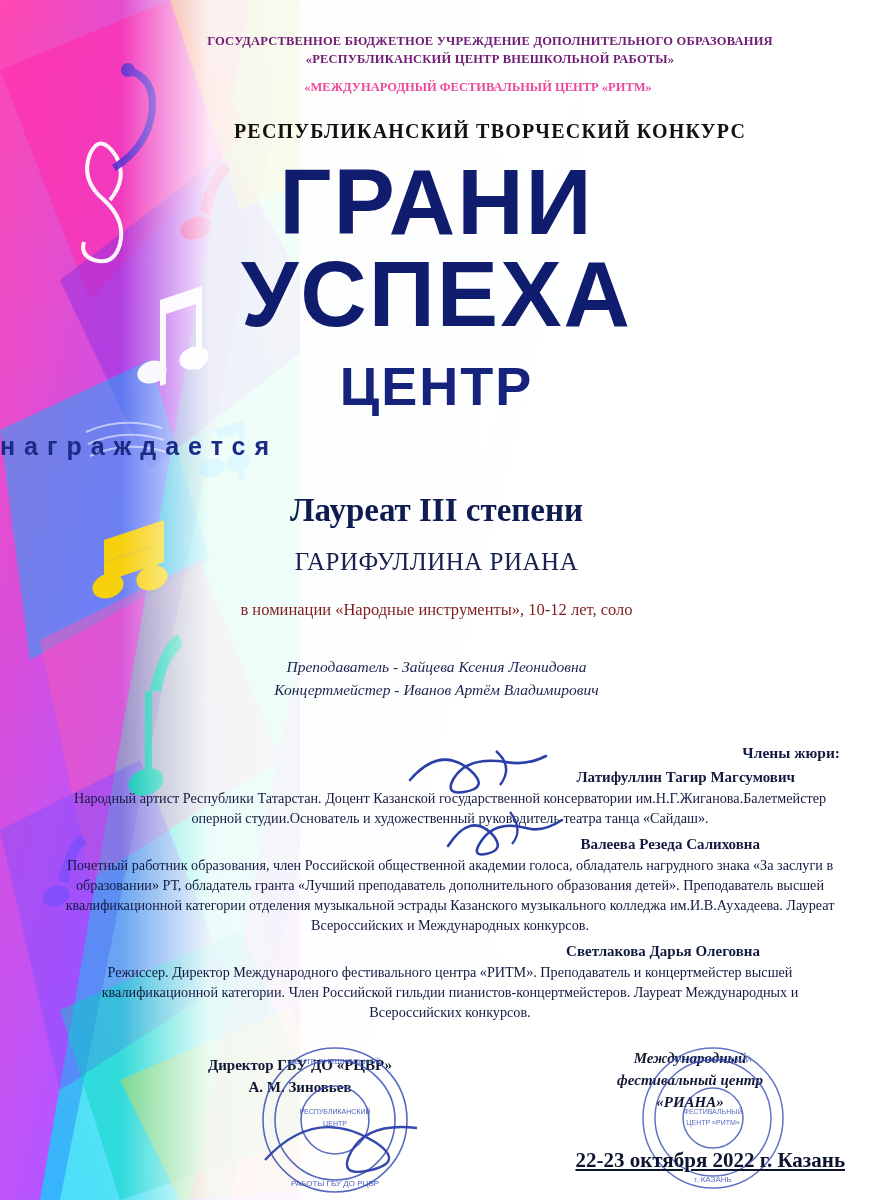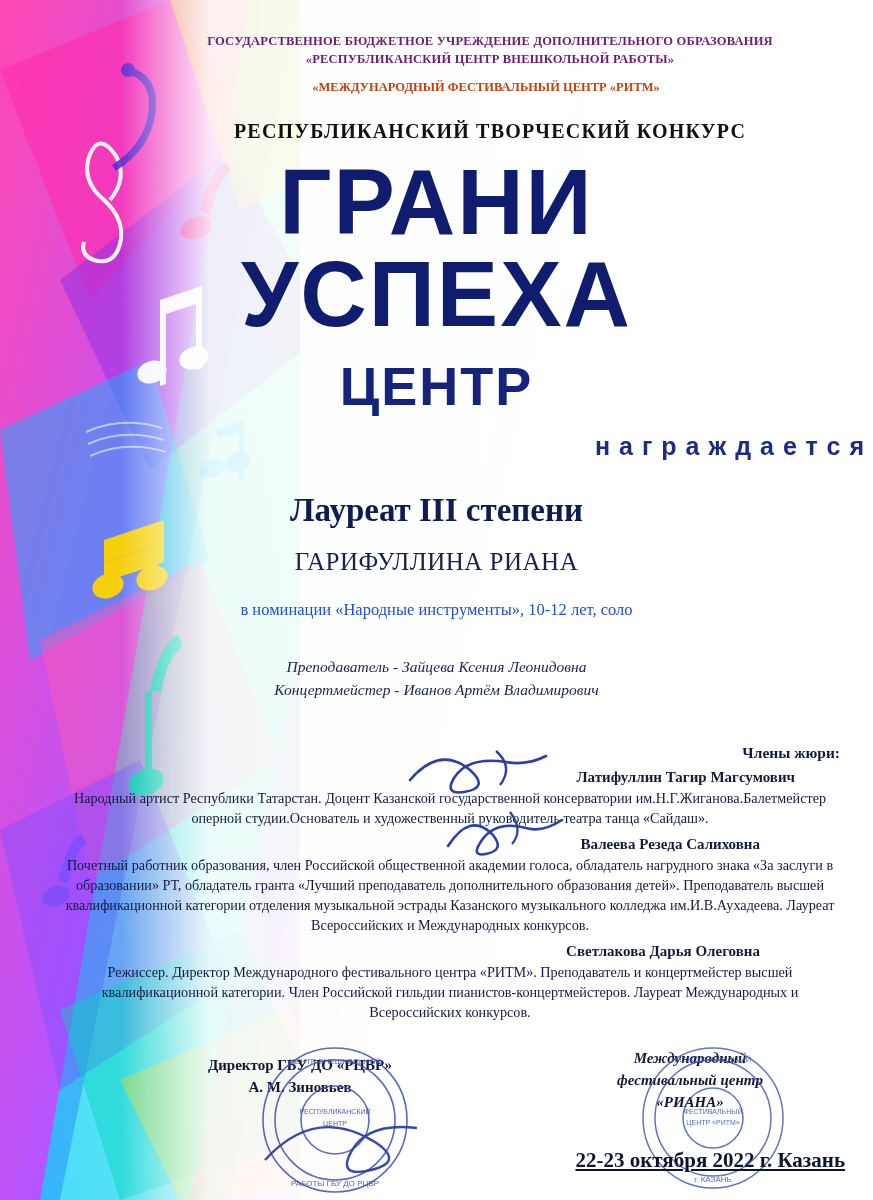--- a/index.html
+++ b/index.html
@@ -33,22 +33,22 @@
   .content{position:absolute;inset:0;}
 
   .org{
     position:absolute;left:140px;top:32px;width:700px;
     text-align:center;
     font-family:"Liberation Serif", serif;
     font-weight:bold;font-size:12.5px;letter-spacing:.2px;
     color:#701a75;line-height:1.45;
   }
   .org2{
-    position:absolute;left:136px;top:80px;width:700px;
-    text-align:center;font-weight:bold;font-size:12.5px;color:#c2410c;
+    position:absolute;left:128px;top:80px;width:700px;
+    text-align:center;font-weight:bold;font-size:12.5px;color:#ec4899;
   }
   .contest{
     position:absolute;left:140px;top:120px;width:700px;
     text-align:center;font-weight:bold;font-size:20px;
     letter-spacing:1.2px;color:#111;
     font-family:"Liberation Serif", serif;
   }
 
   .big{
     position:absolute;width:873px;text-align:center;
@@ -60,38 +60,38 @@
         color:#101d6e;text-shadow:2px 2px 0 rgba(255,255,255,.45);}
   .big2{top:242px;left:0;font-size:92px;letter-spacing:2px;
         color:#101d6e;text-shadow:2px 2px 0 rgba(255,255,255,.45);}
 
   .diplom{
     position:absolute;top:355px;left:0;width:873px;text-align:center;
     font-family:"Liberation Sans", sans-serif;font-weight:bold;
     font-size:54px;letter-spacing:2px;color:#15237d;
   }
   .nagr{
-    position:absolute;top:432px;left:0;width:873px;text-align:right;
+    position:absolute;top:432px;left:0;width:873px;text-align:left;
     font-family:"Liberation Sans", sans-serif;font-weight:bold;
     font-size:25px;letter-spacing:9px;color:#1c2c86;
   }
 
   .laureat{
     position:absolute;top:492px;left:0;width:873px;text-align:center;
     font-family:"Liberation Serif", serif;font-weight:bold;
     font-size:33px;color:#0f1c52;
   }
   .name{
     position:absolute;top:548px;left:0;width:873px;text-align:center;
     font-family:"Liberation Serif", serif;
     font-size:25px;letter-spacing:.5px;color:#17214f;
   }
   .nomination{
     position:absolute;top:598px;left:0;width:873px;text-align:center;
-    font-family:"Liberation Serif", serif;font-size:16.5px;color:#1d4ed8;
+    font-family:"Liberation Serif", serif;font-size:16.5px;color:#7f1d1d;
     line-height:1.42;
   }
   .teachers{
     position:absolute;top:655px;left:0;width:873px;text-align:center;
     font-family:"Liberation Serif", serif;font-style:italic;
     font-size:15.5px;color:#1a2350;line-height:1.5;
   }
 
   .jury-title{
     position:absolute;top:744px;left:0;width:840px;text-align:right;

